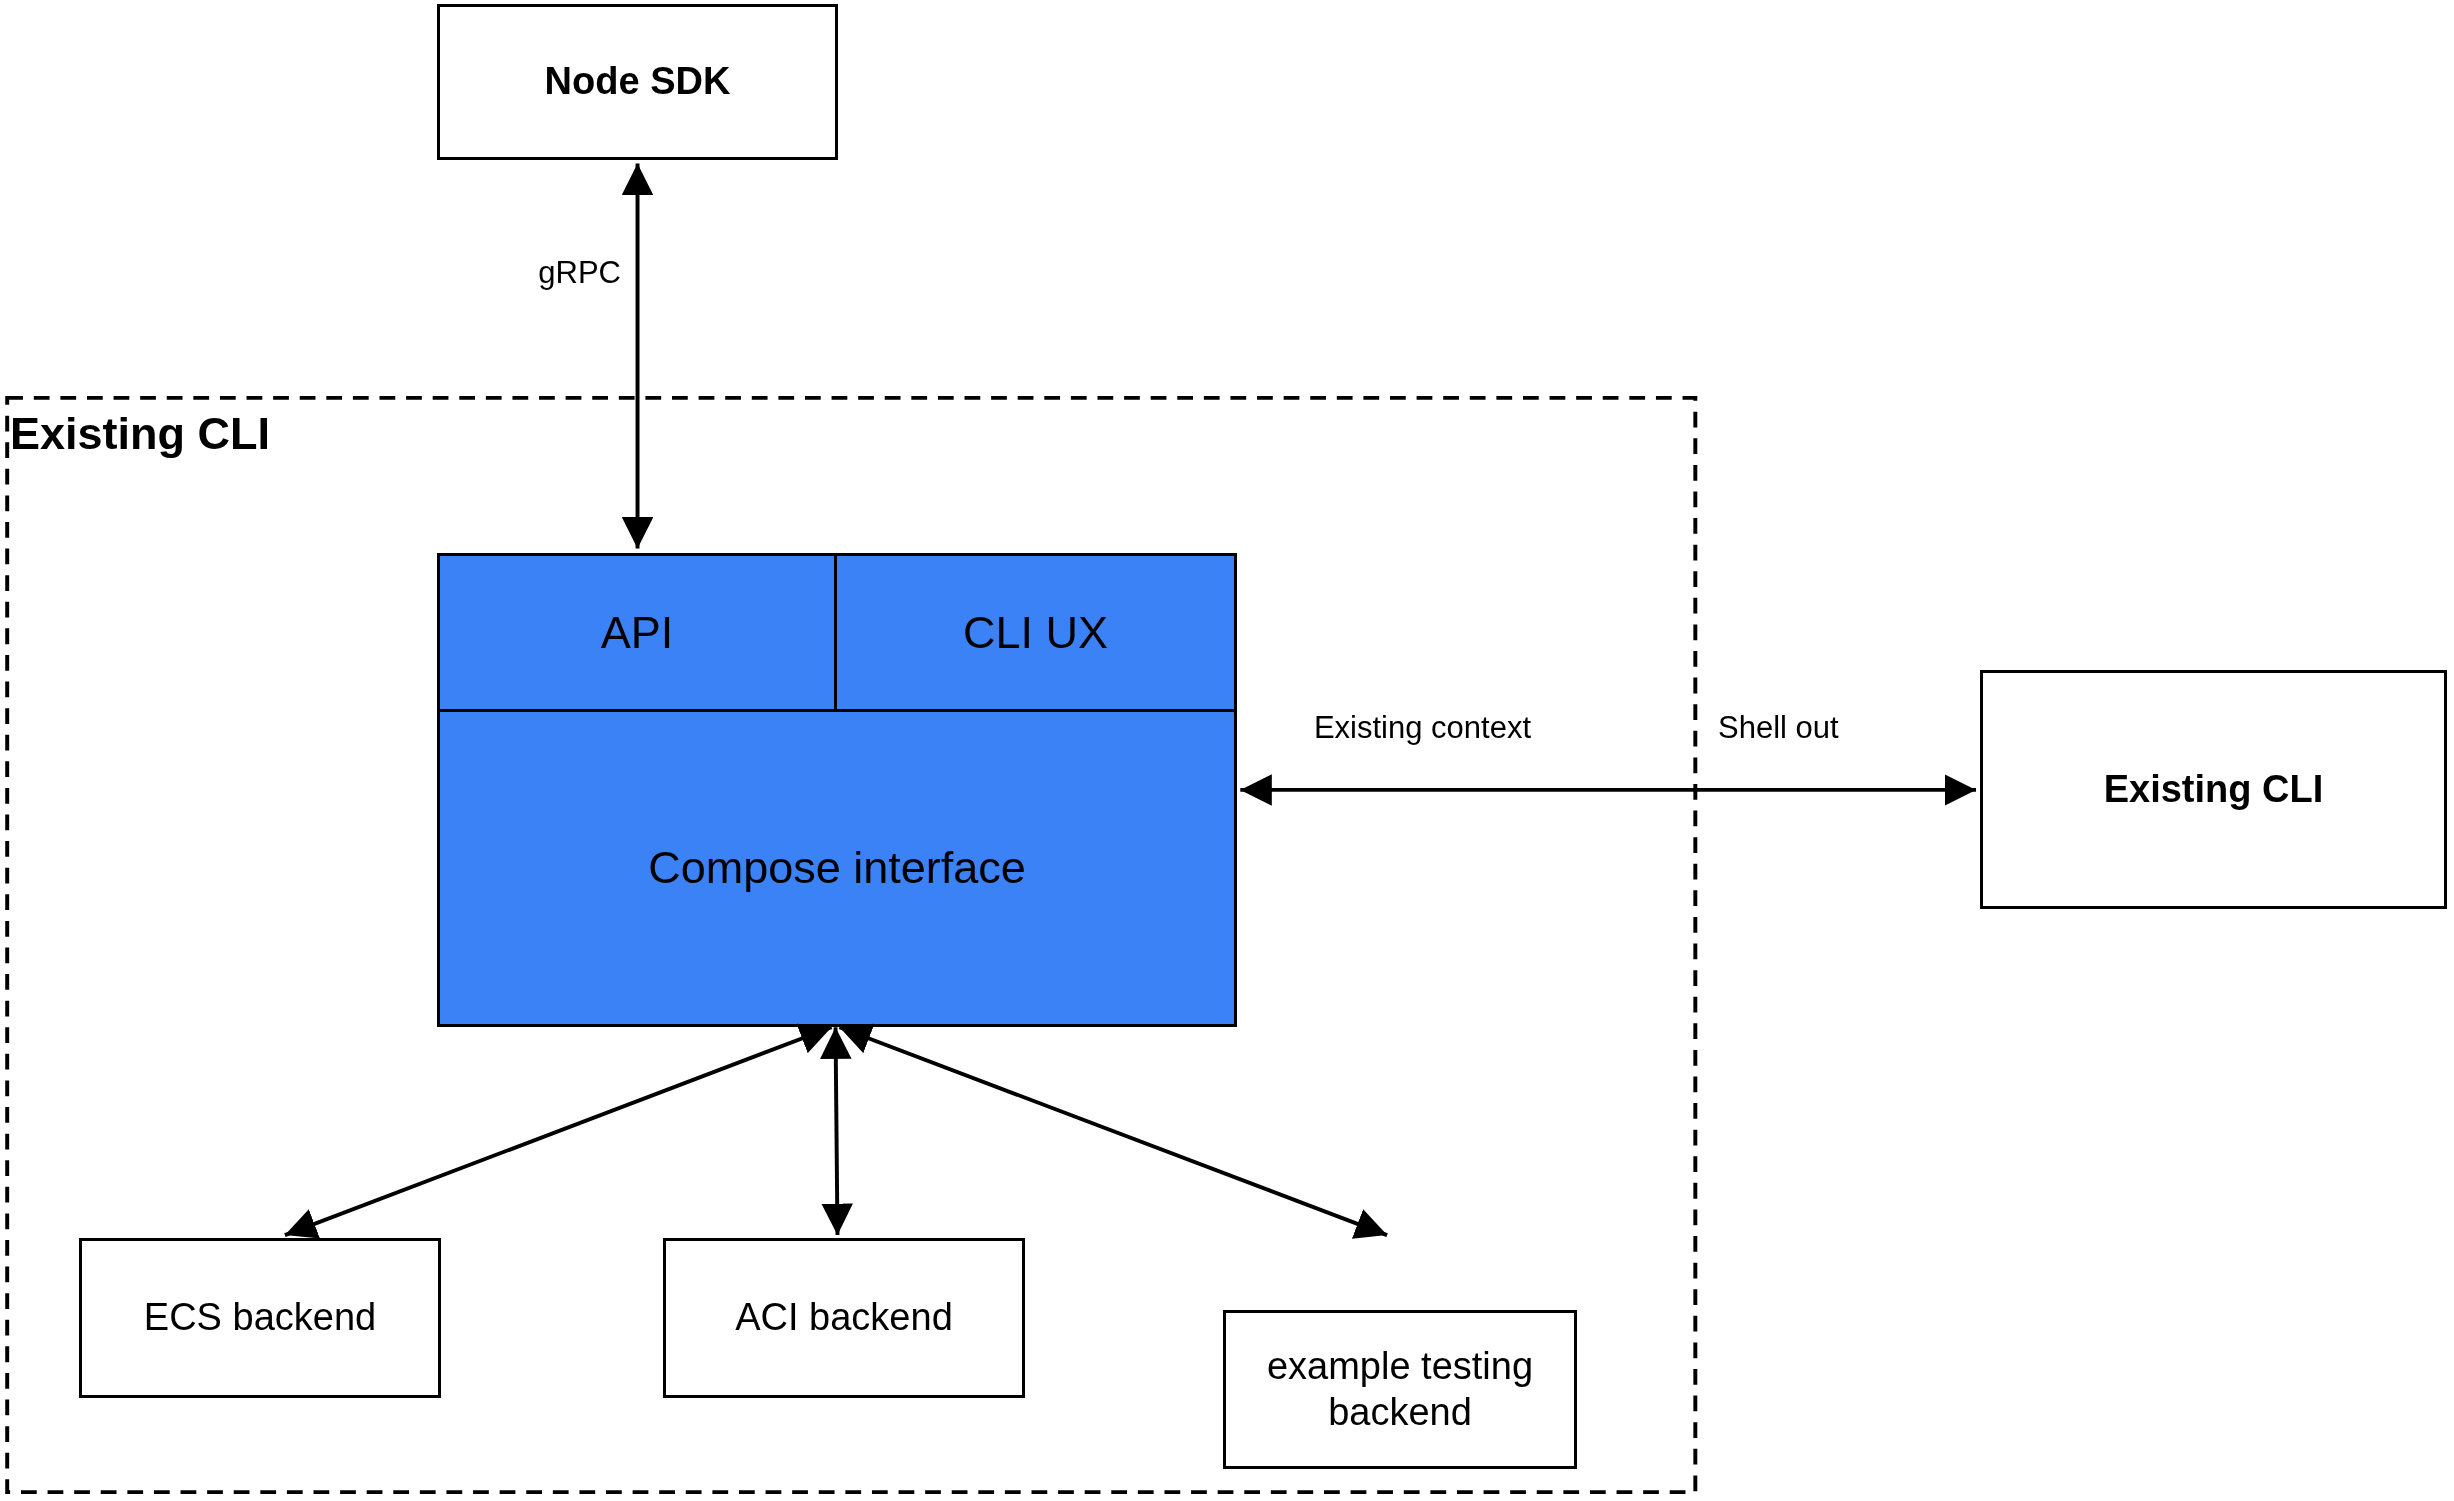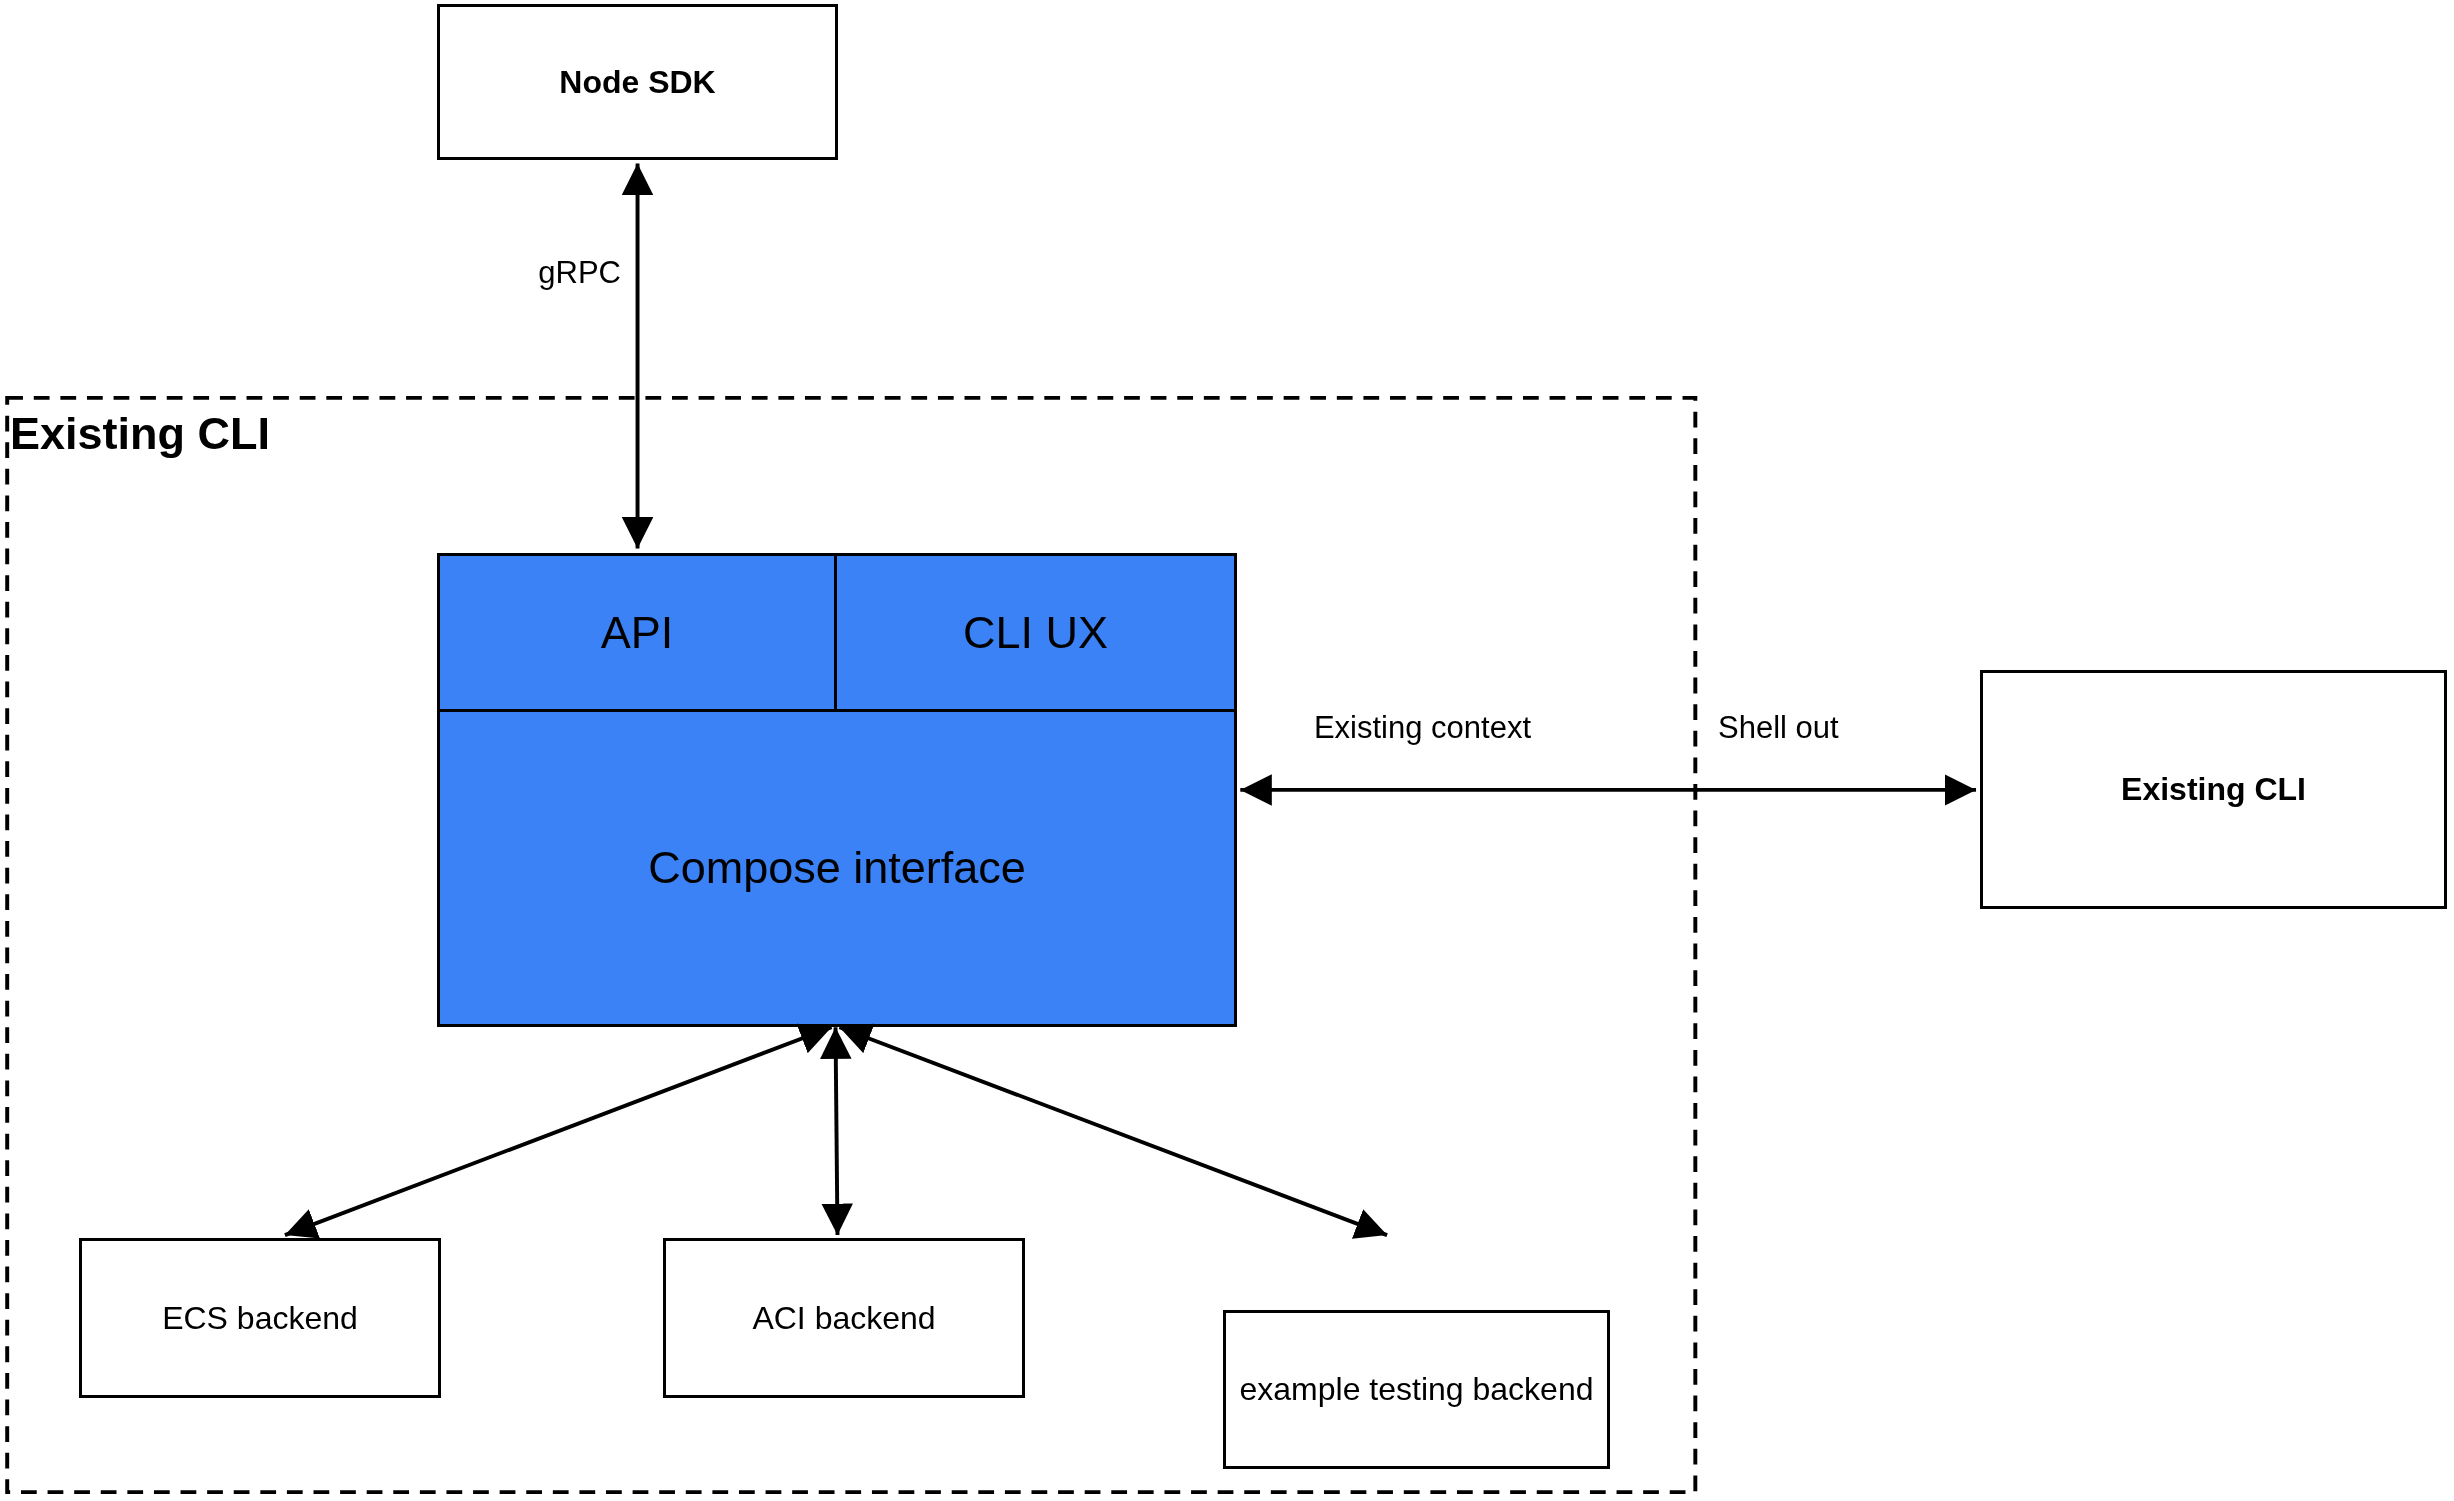--- a/index.html
+++ b/index.html
@@ -14,21 +14,21 @@
   }
   .box {
     position: absolute;
     box-sizing: border-box;
     border: 3.9px solid #000000;
     background: #ffffff;
     display: flex;
     align-items: center;
     justify-content: center;
     text-align: center;
-    font-size: 32px;
+    font-size: 38px;
     line-height: 1.2;
   }
   .bold { font-weight: 700; }
   .compound {
     position: absolute;
     box-sizing: border-box;
     border: 3.9px solid #000000;
     background: #3b82f6;
     display: flex;
     flex-direction: column;
@@ -91,21 +91,21 @@
   <div class="box bold" style="left:1980px; top:670px; width:467px; height:239px;">
     <span>Existing CLI</span>
   </div>
 
   <div class="box" style="left:663px; top:1238px; width:362px; height:160px;">
     <span>ACI backend</span>
   </div>
   <div class="box" style="left:79px; top:1238px; width:362px; height:160px;">
     <span>ECS backend</span>
   </div>
-  <div class="box" style="left:1223px; top:1310px; width:387px; height:159px; padding:0 7.9px;">
+  <div class="box" style="left:1223px; top:1310px; width:354px; height:159px; padding:0 7.9px;">
     <span>example testing backend</span>
   </div>
 
   <div class="edge-label" style="left:414px; top:256px; width:207px; text-align:right;">gRPC</div>
   <div class="edge-label" style="left:1249px; top:711px; width:347px; text-align:center;">Existing context</div>
   <div class="edge-label" style="left:1718px; top:711px; width:250px; text-align:left;">Shell out</div>
 
   <svg class="connectors" viewBox="0 0 2492 1524">
     <defs>
       <marker id="arrow" viewBox="0 0 10 10" refX="10" refY="5" markerWidth="8" markerHeight="8" orient="auto-start-reverse">

